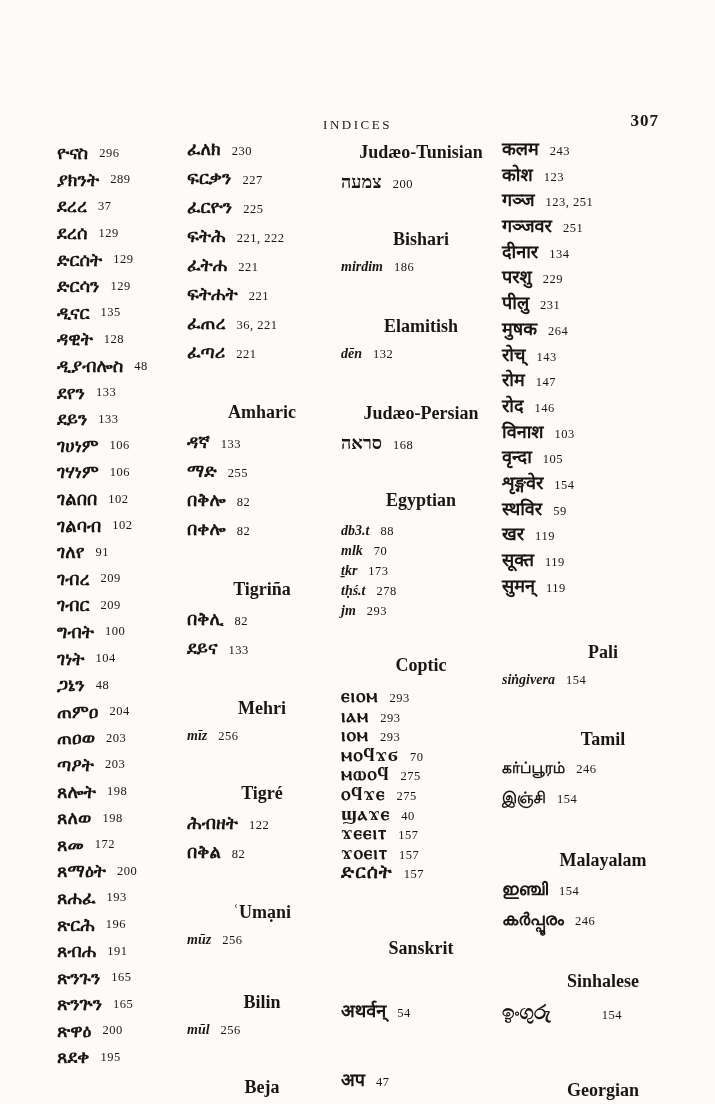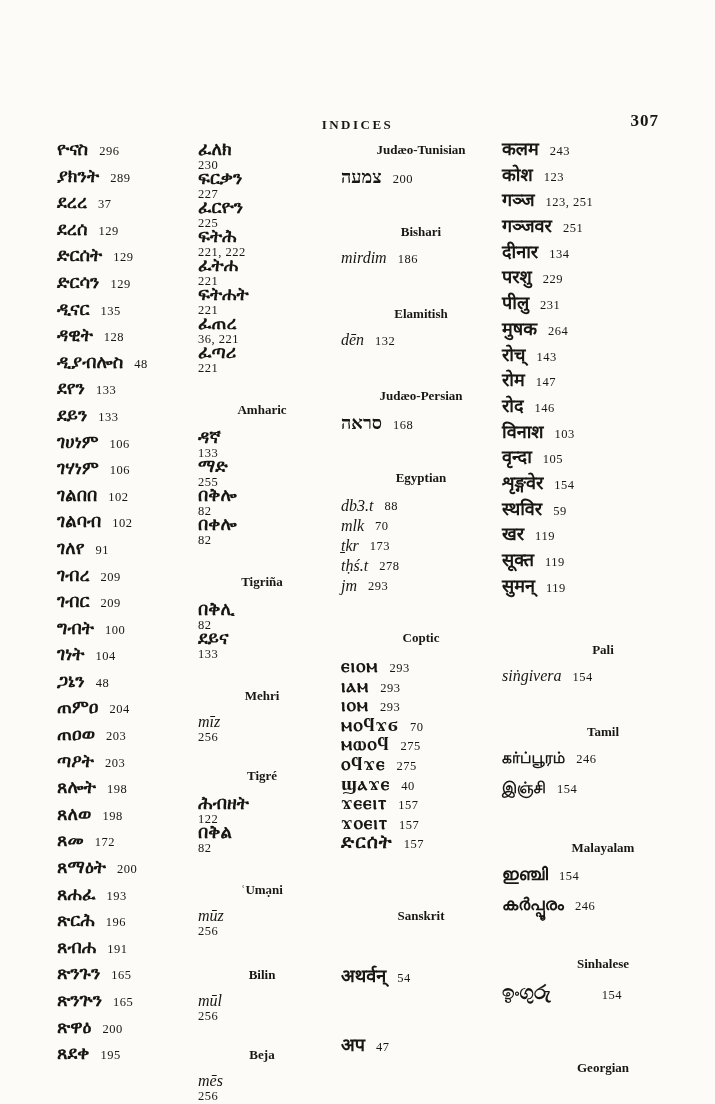--- a/index.html
+++ b/index.html
@@ -12,37 +12,37 @@
     width:715px;height:1104px;
     margin:0 auto;
     background:#fcfbf7;
     color:#191714;
     overflow:hidden;
   }
   
   .running-title{
     position:absolute;top:117px;left:0;right:0;
     text-align:center;
-    font-size:13px;font-weight:bold;letter-spacing:2.5px;
+    font-size:13px;font-weight:normal;letter-spacing:2.5px;
   }
   .page-num{
     position:absolute;top:111px;right:56px;
     font-size:17px;font-weight:bold;letter-spacing:1px;
   }
   
   .col{position:absolute;top:140px;}
   .c0{left:57px;width:128px;}
   .c1{left:187px;width:150px;}
   .c2{left:341px;width:160px;}
   .c3{left:502px;width:202px;}
 
   .heading{
     text-align:center;
     font-weight:bold;
-    font-size:13px;
+    font-size:18px;
     margin:30px 0 10px;
   }
   .col .block:first-child .heading{margin-top:2px;}
   .c2 .heading{margin:34px 0 10px;}
   .block[data-section="sanskrit"] .heading{margin-top:56px;}
   .block[data-section="pali"] .heading{margin-top:40px;}
   .block[data-section="georgian"] .heading{margin-top:44px;}
 
   .entry{
     display:flex;align-items:baseline;
@@ -52,26 +52,26 @@
     font-weight:bold;
     font-size:18px;
     line-height:1;
   }
   .pages{
     font-size:12.5px;
     margin-left:11px;
     letter-spacing:0.5px;
   }
   .translit .word{
-    font-weight:normal;font-style:italic;font-size:16px;
+    font-weight:bold;font-style:italic;font-size:14px;
   }
 
   
-  .c0 .entry{height:26.6px;}
-  .c1 .entry{height:29px;flex-direction:column;}
+  .c0 .entry{height:26.6px;align-items:center;}
+  .c1 .entry{height:29px;}
   .c2 .entry{height:22px;}
   .c3 .entry{height:25.7px;}
   .block[data-section="egyptian"] .entry{height:20px;align-items:center;}
   .block[data-section="coptic"] .entry{height:19.6px;}
   .block[data-section="coptic"] .word{font-size:19px;letter-spacing:1px;}
   .block[data-section="sanskrit"] .entry{height:26.5px;margin-top:43px;}
   .block[data-section="tamil"] .entry,
   .block[data-section="malayalam"] .entry{height:30px;}
   .block[data-section="tamil"] .word{font-size:15.5px;}
   .block[data-section="malayalam"] .word{font-size:17px;}

